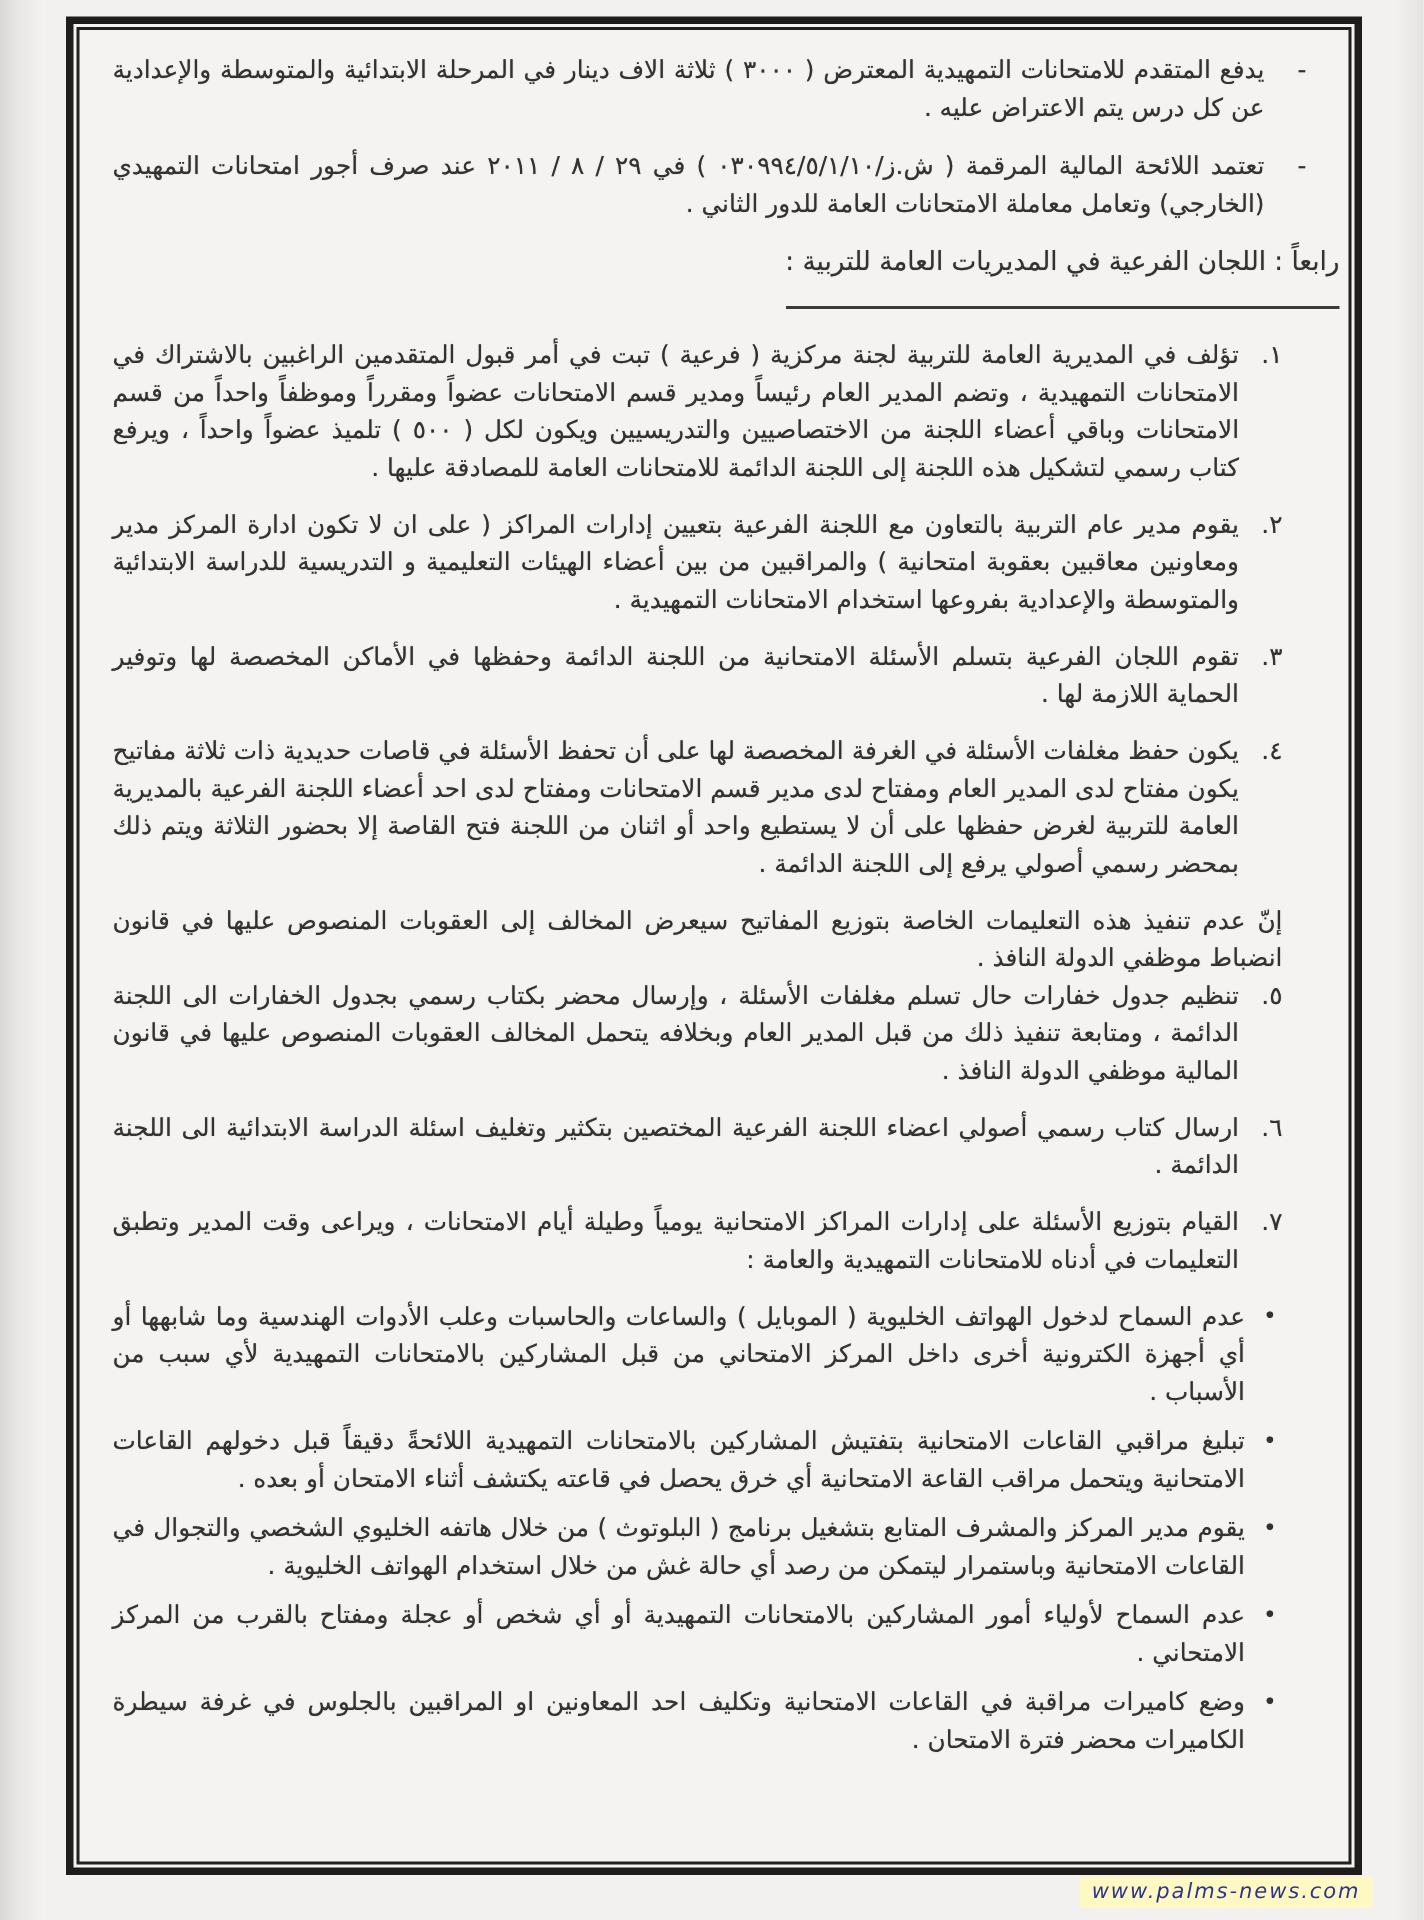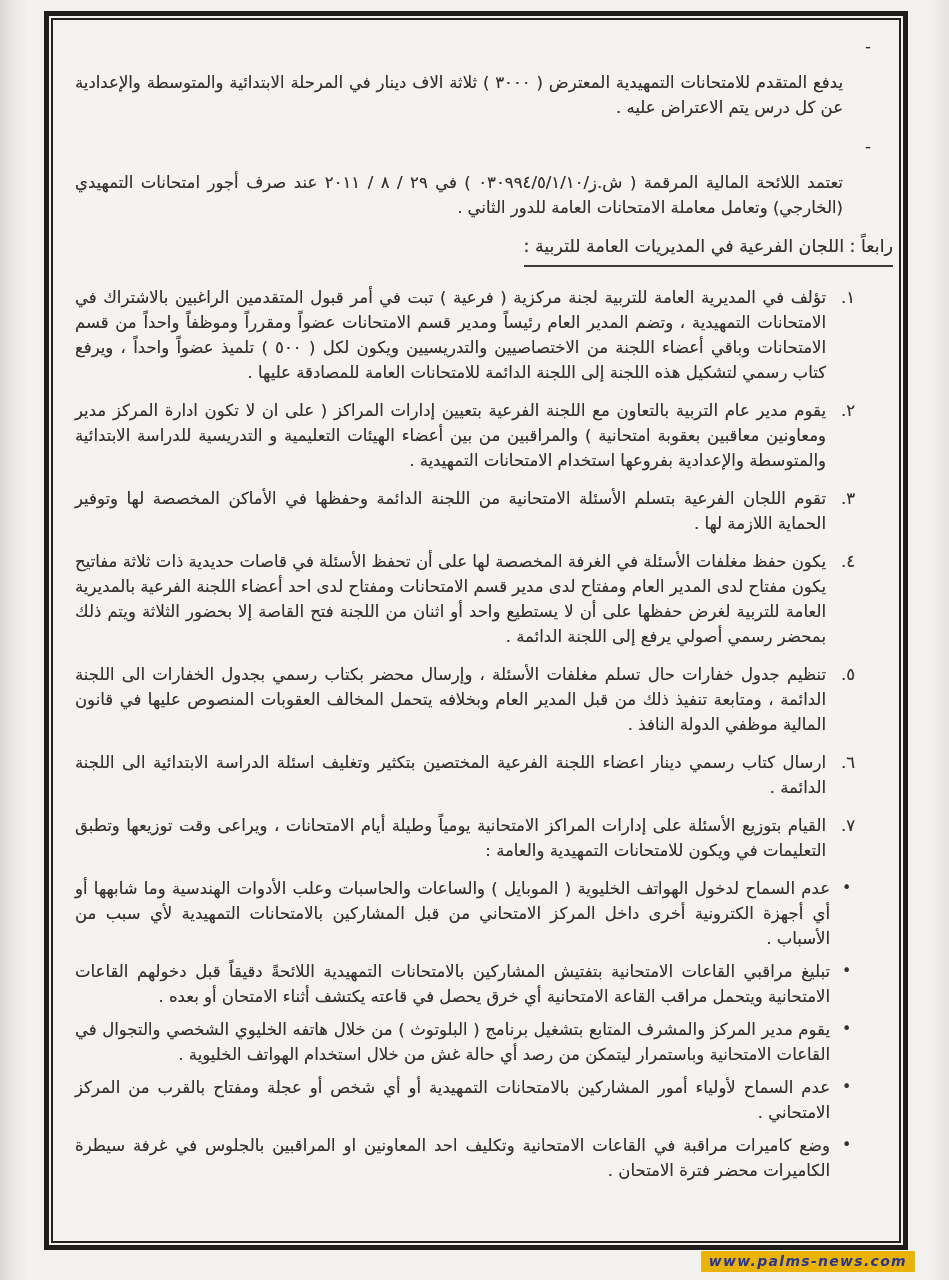--- a/index.html
+++ b/index.html
@@ -55,29 +55,29 @@
 
   .dash-row {
     display: flex;
     gap: 10px;
     margin: 0 -16px 14px 0;
   }
   .dash-row .marker {
     flex: 0 0 18px;
     text-align: center;
   }
-  .dash-row p { flex: 1; margin-top: 36px; }
+  .dash-row p { flex: 1; }
 
   .section-heading {
     margin: 4px -38px 18px 0;
   }
   .section-heading span {
     display: inline-block;
     border-bottom: 2px solid #3c3a37;
-    padding-bottom: 6px;
+    padding-bottom: 16px;
     font-size: 17.5px;
   }
 
   .num-row {
     display: flex;
     gap: 7px;
     margin: 0 0 13px 0;
   }
   .num-row .num {
     flex: 0 0 22px;
@@ -100,24 +100,24 @@
     font-size: 15px;
     line-height: 25px;
   }
   .bullet-row p { flex: 1; }
 
   .watermark {
     position: absolute;
     top: 1251px;
     right: 34px;
     direction: ltr;
-    background: #eab308;
+    background: #fef9c3;
     color: #2b3590;
     font-style: italic;
-    font-weight: bold;
+    font-weight: normal;
     font-size: 14px;
     letter-spacing: 1.3px;
     padding: 2px 8px 3px 8px;
     border-radius: 1px;
     text-align: center;
   }
 </style>
 </head>
 <body>
 
@@ -155,34 +155,35 @@
       <div class="num-row">
         <span class="num">٣.</span>
         <p>تقوم اللجان الفرعية بتسلم الأسئلة الامتحانية من اللجنة الدائمة وحفظها في الأماكن المخصصة لها وتوفير الحماية اللازمة لها .</p>
       </div>
 
       <div class="num-row">
         <span class="num">٤.</span>
         <p>يكون حفظ مغلفات الأسئلة في الغرفة المخصصة لها على أن تحفظ الأسئلة في قاصات حديدية ذات ثلاثة مفاتيح يكون مفتاح لدى المدير العام ومفتاح لدى مدير قسم الامتحانات ومفتاح لدى احد أعضاء اللجنة الفرعية بالمديرية العامة للتربية لغرض حفظها على أن لا يستطيع واحد أو اثنان من اللجنة فتح القاصة إلا بحضور الثلاثة ويتم ذلك بمحضر رسمي أصولي يرفع إلى اللجنة الدائمة .</p>
       </div>
 
+      <p class="keys-warning">إنّ عدم تنفيذ هذه التعليمات الخاصة بتوزيع المفاتيح سيعرض المخالف إلى العقوبات المنصوص عليها في قانون انضباط موظفي الدولة النافذ .</p>
 
       <div class="num-row">
         <span class="num">٥.</span>
         <p>تنظيم جدول خفارات حال تسلم مغلفات الأسئلة ، وإرسال محضر بكتاب رسمي بجدول الخفارات الى اللجنة الدائمة ، ومتابعة تنفيذ ذلك من قبل المدير العام وبخلافه يتحمل المخالف العقوبات المنصوص عليها في قانون المالية موظفي الدولة النافذ .</p>
       </div>
 
       <div class="num-row">
         <span class="num">٦.</span>
-        <p>ارسال كتاب رسمي دينار اعضاء اللجنة الفرعية المختصين بتكثير وتغليف اسئلة الدراسة الابتدائية الى اللجنة الدائمة .</p>
+        <p>ارسال كتاب رسمي أصولي اعضاء اللجنة الفرعية المختصين بتكثير وتغليف اسئلة الدراسة الابتدائية الى اللجنة الدائمة .</p>
       </div>
 
       <div class="num-row">
         <span class="num">٧.</span>
-        <p>القيام بتوزيع الأسئلة على إدارات المراكز الامتحانية يومياً وطيلة أيام الامتحانات ، ويراعى وقت توزيعها وتطبق التعليمات في ويكون للامتحانات التمهيدية والعامة :</p>
+        <p>القيام بتوزيع الأسئلة على إدارات المراكز الامتحانية يومياً وطيلة أيام الامتحانات ، ويراعى وقت المدير وتطبق التعليمات في أدناه للامتحانات التمهيدية والعامة :</p>
       </div>
 
       <div class="bullet-row">
         <span class="marker">•</span>
         <p>عدم السماح لدخول الهواتف الخليوية ( الموبايل ) والساعات والحاسبات وعلب الأدوات الهندسية وما شابهها أو أي أجهزة الكترونية أخرى داخل المركز الامتحاني من قبل المشاركين بالامتحانات التمهيدية لأي سبب من الأسباب .</p>
       </div>
 
       <div class="bullet-row">
         <span class="marker">•</span>
         <p>تبليغ مراقبي القاعات الامتحانية بتفتيش المشاركين بالامتحانات التمهيدية اللائحةً دقيقاً قبل دخولهم القاعات الامتحانية ويتحمل مراقب القاعة الامتحانية أي خرق يحصل في قاعته يكتشف أثناء الامتحان أو بعده .</p>

